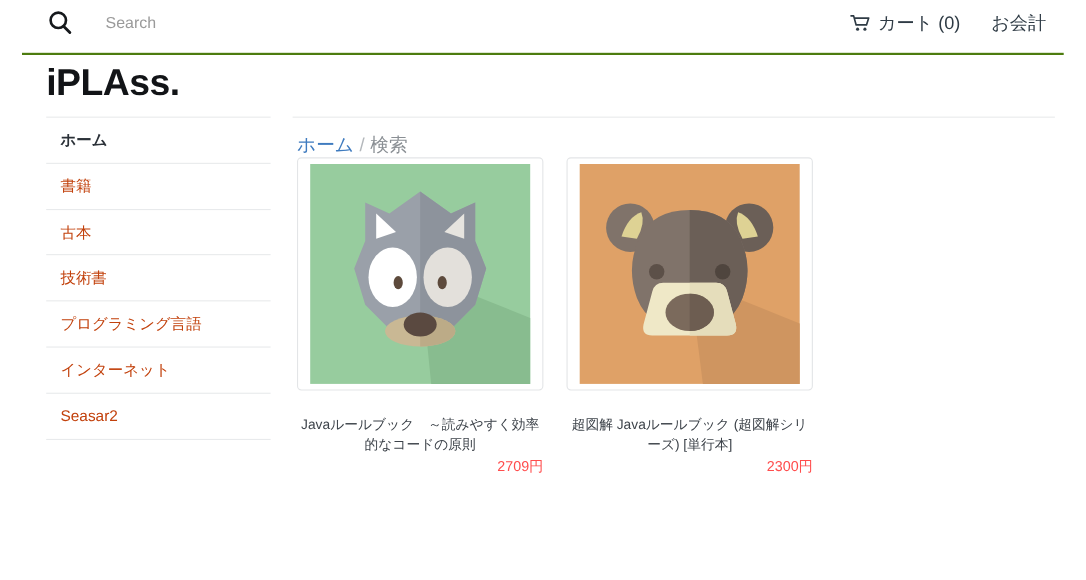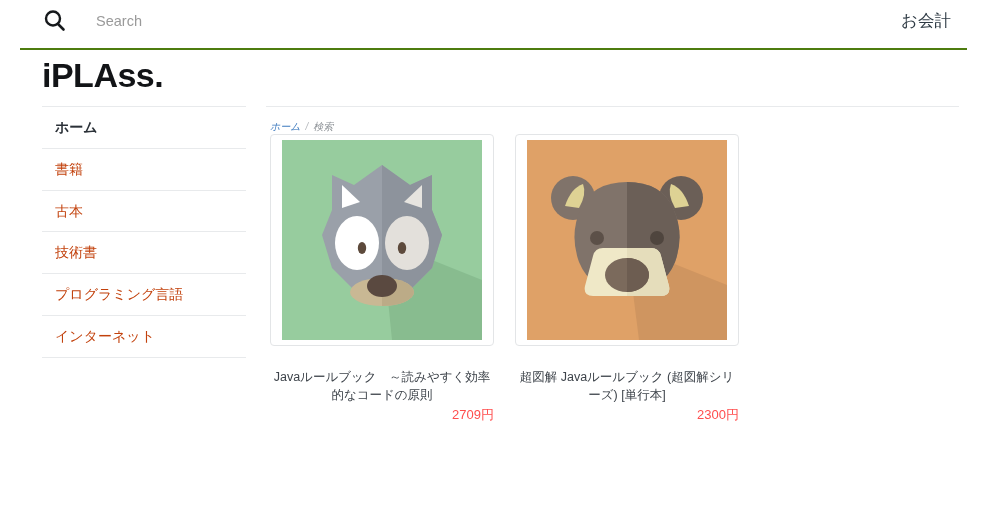--- a/index.html
+++ b/index.html
@@ -112,24 +112,23 @@
   .content {
     flex: 1;
     padding-left: 20px;
     padding-right: 8px;
   }
   .content-top-rule {
     border-top: 1px solid #e8eaec;
     padding-top: 13px;
   }
   .breadcrumb {
-    font-size: 10px;
+    font-size: 17px;
     color: #8a8f94;
     padding-left: 4px;
-    font-style: italic;
   }
   .breadcrumb a { color: #3f7bbf; text-decoration: none; }
   .breadcrumb .sep { color: #b4b8bc; margin: 0 5px; }
 
   .page-title {
     font-size: 22px;
     color: #22272c;
     margin: 22px 0 16px 4px;
     font-weight: normal;
   }
@@ -176,40 +175,51 @@
         <svg viewBox="0 0 26 26" xmlns="http://www.w3.org/2000/svg">
           <circle cx="11" cy="10.5" r="7" fill="none" stroke="#16191c" stroke-width="2.4"></circle>
           <line x1="16" y1="16" x2="21.5" y2="21.5" stroke="#16191c" stroke-width="2.6" stroke-linecap="round"></line>
         </svg>
       </span>
       <input class="search-input" type="text" placeholder="Search" style="">
     </div>
 
     <div class="topnav">
       <a href="#">
+        <span class="cart-icon">
+          <svg viewBox="0 0 20 17" xmlns="http://www.w3.org/2000/svg">
+            <path d="M0.5 1.5 H3.2 L5.6 10.2 H15.5 L17.6 3.6 H4.1" fill="none" stroke="#2f3b45" stroke-width="1.6" stroke-linecap="round" stroke-linejoin="round"></path>
+            <circle cx="7" cy="14.2" r="1.5" fill="#2f3b45"></circle>
+            <circle cx="14" cy="14.2" r="1.5" fill="#2f3b45"></circle>
+          </svg>
+        </span>
+        <span>カート (0)</span>
+      </a>
+      <a href="#">
         <span>お会計</span>
       </a>
     </div>
 
   </div>
 </div>
 
 <div class="brand-row">
   <div class="brand">iPLAss.</div>
 </div>
 
 <div class="page">
 
   <div class="sidebar">
     <div class="nav-item active">ホーム</div>
     <div class="nav-item">書籍</div>
     <div class="nav-item">古本</div>
     <div class="nav-item">技術書</div>
     <div class="nav-item">プログラミング言語</div>
     <div class="nav-item">インターネット</div>
+    <div class="nav-item">Seasar2</div>
   </div>
 
   <div class="content">
     <div class="content-top-rule">
 
       <div class="breadcrumb">
         <a href="#">ホーム</a><span class="sep">/</span><span>検索</span>
       </div>
 
 

